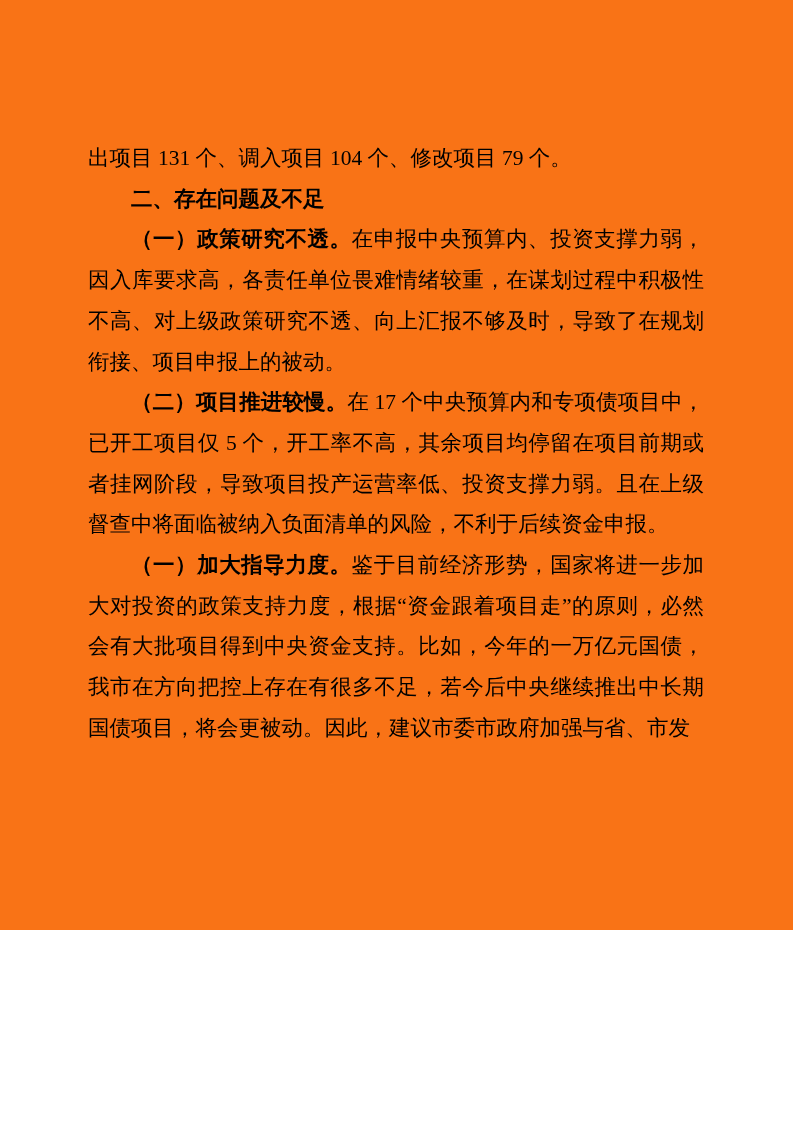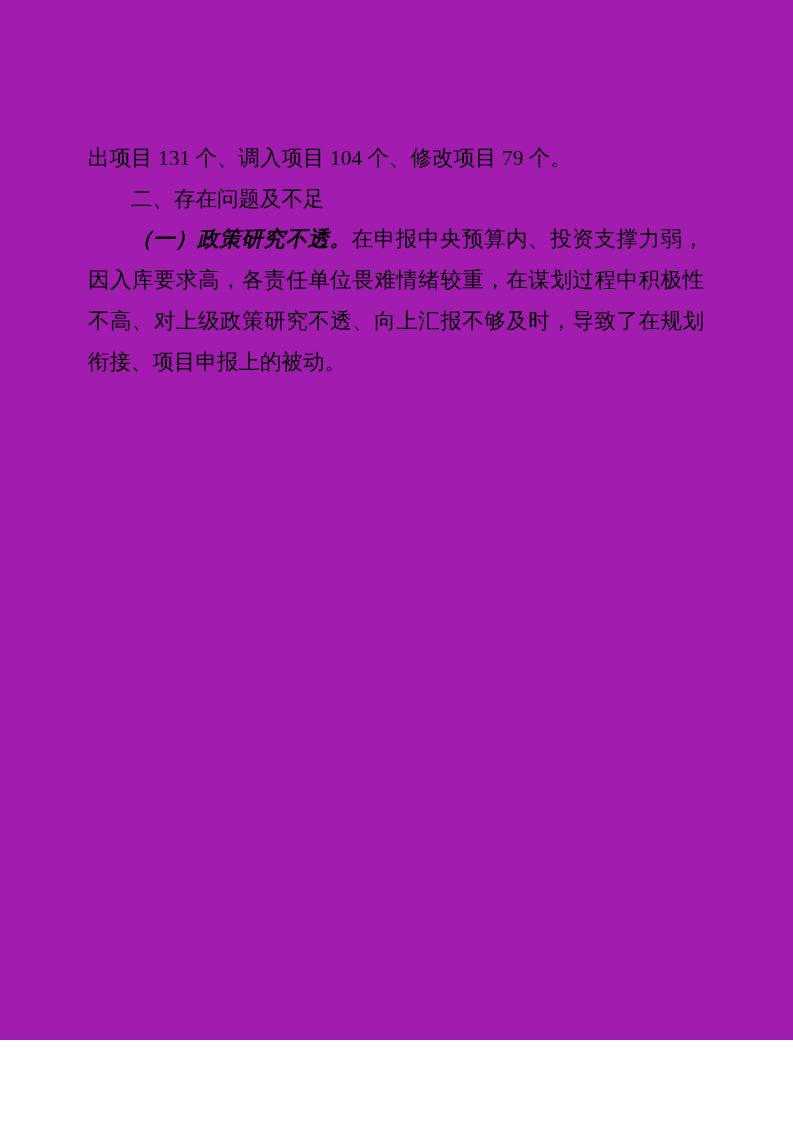--- a/index.html
+++ b/index.html
@@ -3,22 +3,22 @@
 <meta charset="utf-8">
 <style>
   html, body {
     margin: 0;
     padding: 0;
     background: #ffffff;
   }
   .page {
     position: relative;
     width: 793px;
-    height: 1040px;
-    background: #a21caf;
+    height: 930px;
+    background: #f97316;
     overflow: hidden;
     font-family: "Liberation Serif", "DejaVu Serif", serif;
     color: #000000;
   }
   .doc-body {
     position: absolute;
     left: 88px;
     top: 138px;
     width: 616px;
     font-size: 21.5px;
@@ -32,40 +32,41 @@
     text-indent: 2em;
   }
   .doc-body p.continuation {
     text-indent: 0;
   }
   .section-heading {
     margin: 0;
     padding: 0;
     text-indent: 2em;
     font-family: "Liberation Sans", "DejaVu Sans", sans-serif;
-    font-weight: 400;
+    font-weight: 700;
     font-size: 21.5px;
     line-height: 40.7px;
     text-align: left;
   }
   .para-lead {
     font-weight: 700;
-    font-style: italic;
   }
 </style>
 </head>
 <body>
 
 <div class="page">
   <div class="doc-body">
 
     <p class="continuation">出项目 131 个、调入项目 104 个、修改项目 79 个。</p>
 
     <h2 class="section-heading">二、存在问题及不足</h2>
 
     <p><span class="para-lead">（一）政策研究不透。</span><span>在申报中央预算内、投资支撑力弱，因入库要求高，各责任单位畏难情绪较重，在谋划过程中积极性不高、对上级政策研究不透、向上汇报不够及时，导致了在规划衔接、项目申报上的被动。</span></p>
 
+    <p><span class="para-lead">（二）项目推进较慢。</span><span>在 17 个中央预算内和专项债项目中，已开工项目仅 5 个，开工率不高，其余项目均停留在项目前期或者挂网阶段，导致项目投产运营率低、投资支撑力弱。且在上级督查中将面临被纳入负面清单的风险，不利于后续资金申报。</span></p>
 
 
 
+    <p><span class="para-lead">（一）加大指导力度。</span><span>鉴于目前经济形势，国家将进一步加大对投资的政策支持力度，根据“资金跟着项目走”的原则，必然会有大批项目得到中央资金支持。比如，今年的一万亿元国债，我市在方向把控上存在有很多不足，若今后中央继续推出中长期国债项目，将会更被动。因此，建议市委市政府加强与省、市发</span></p>
 
   </div>
 </div>
 
 </body></html>

